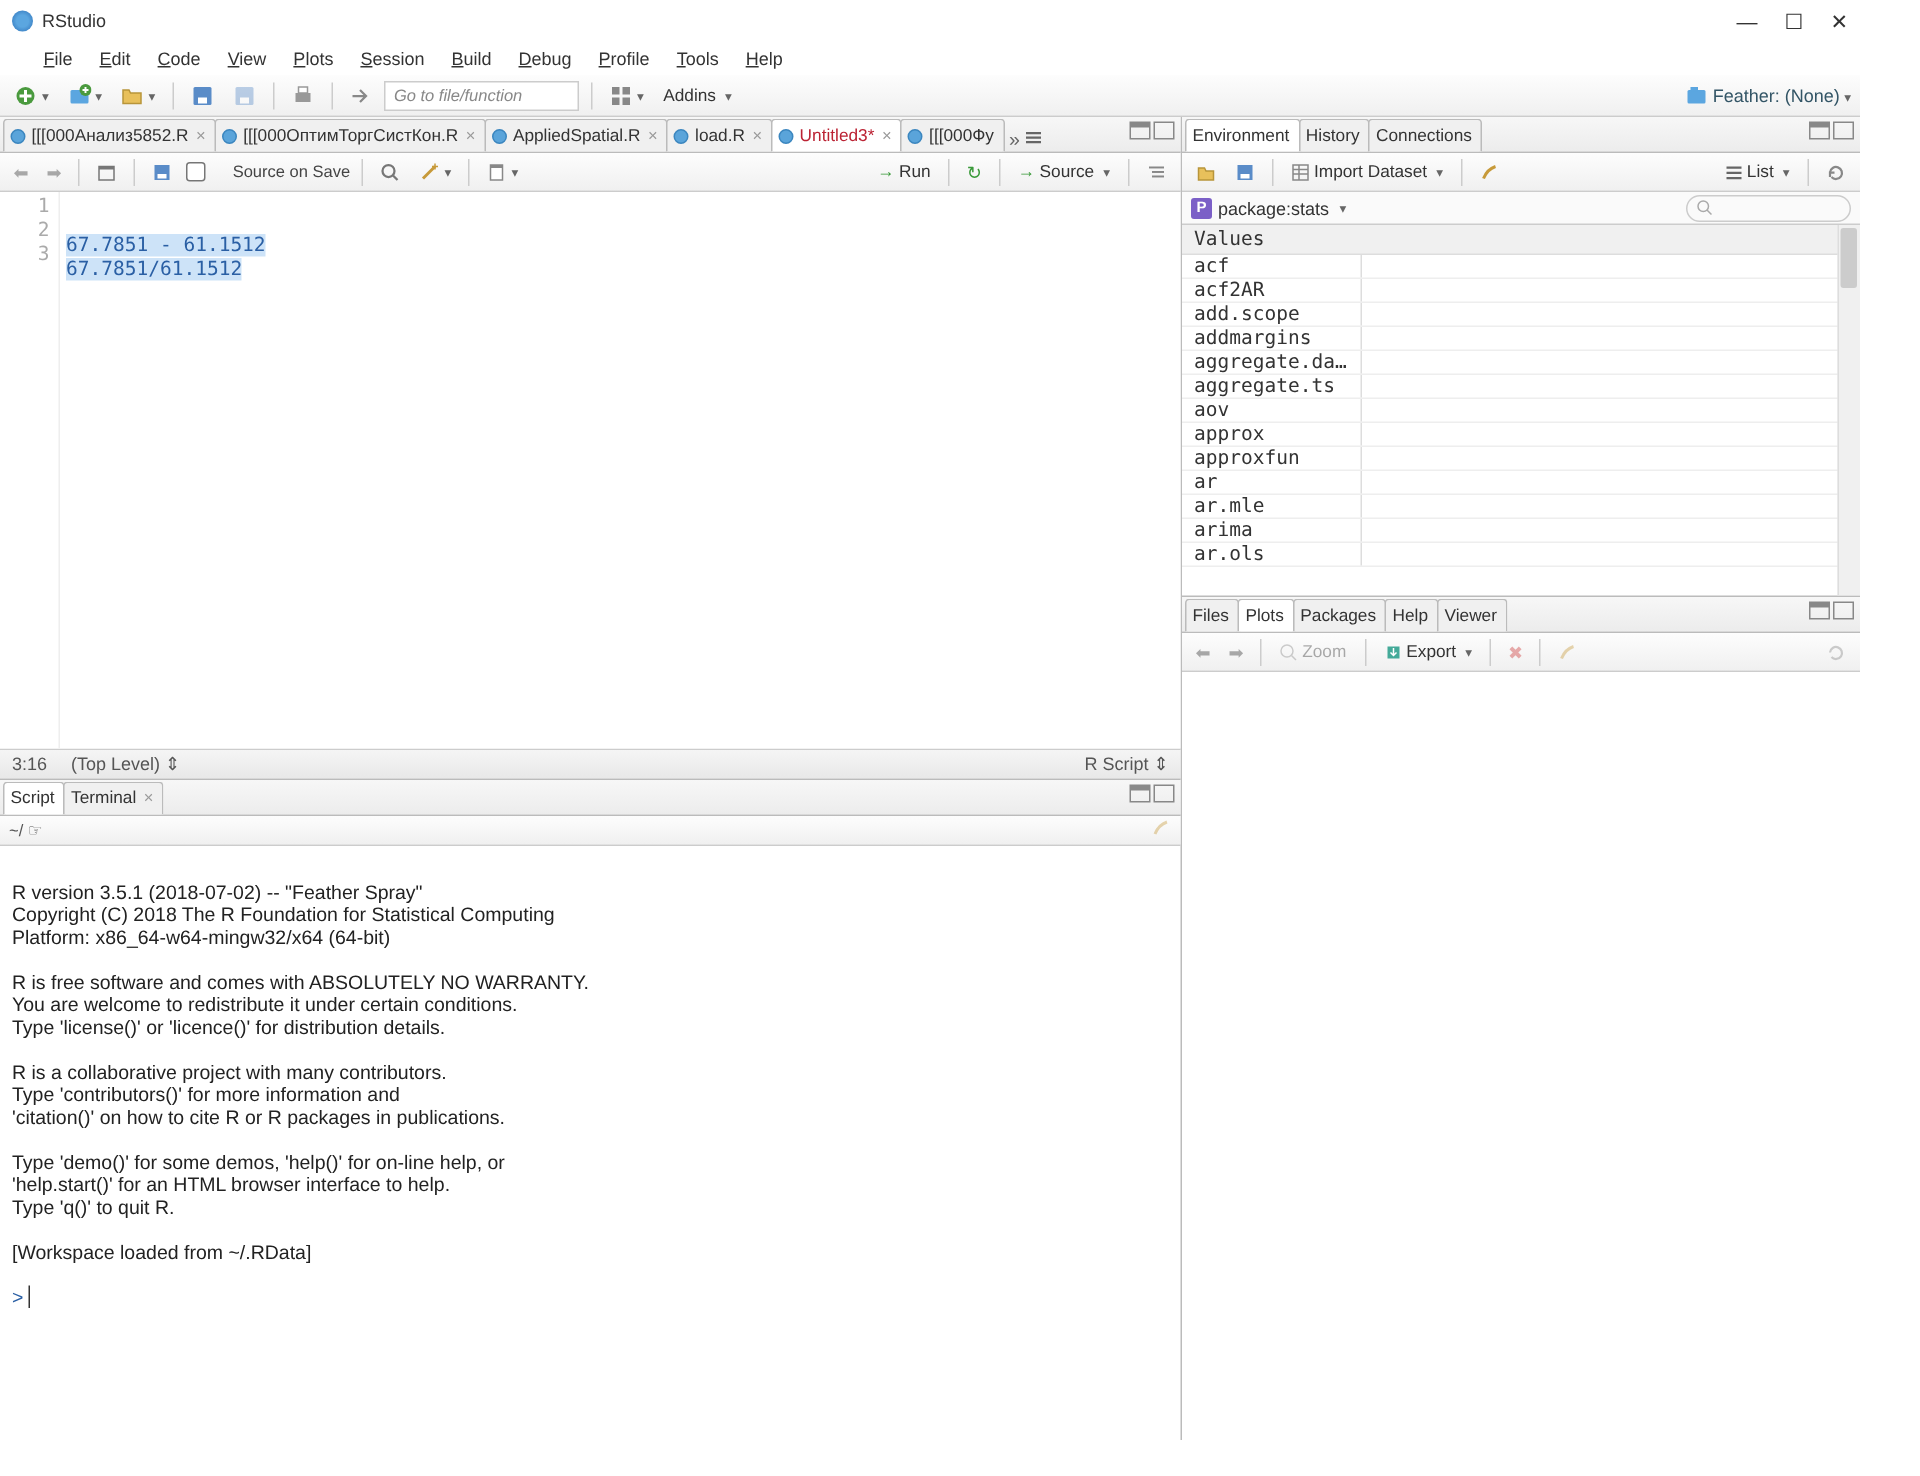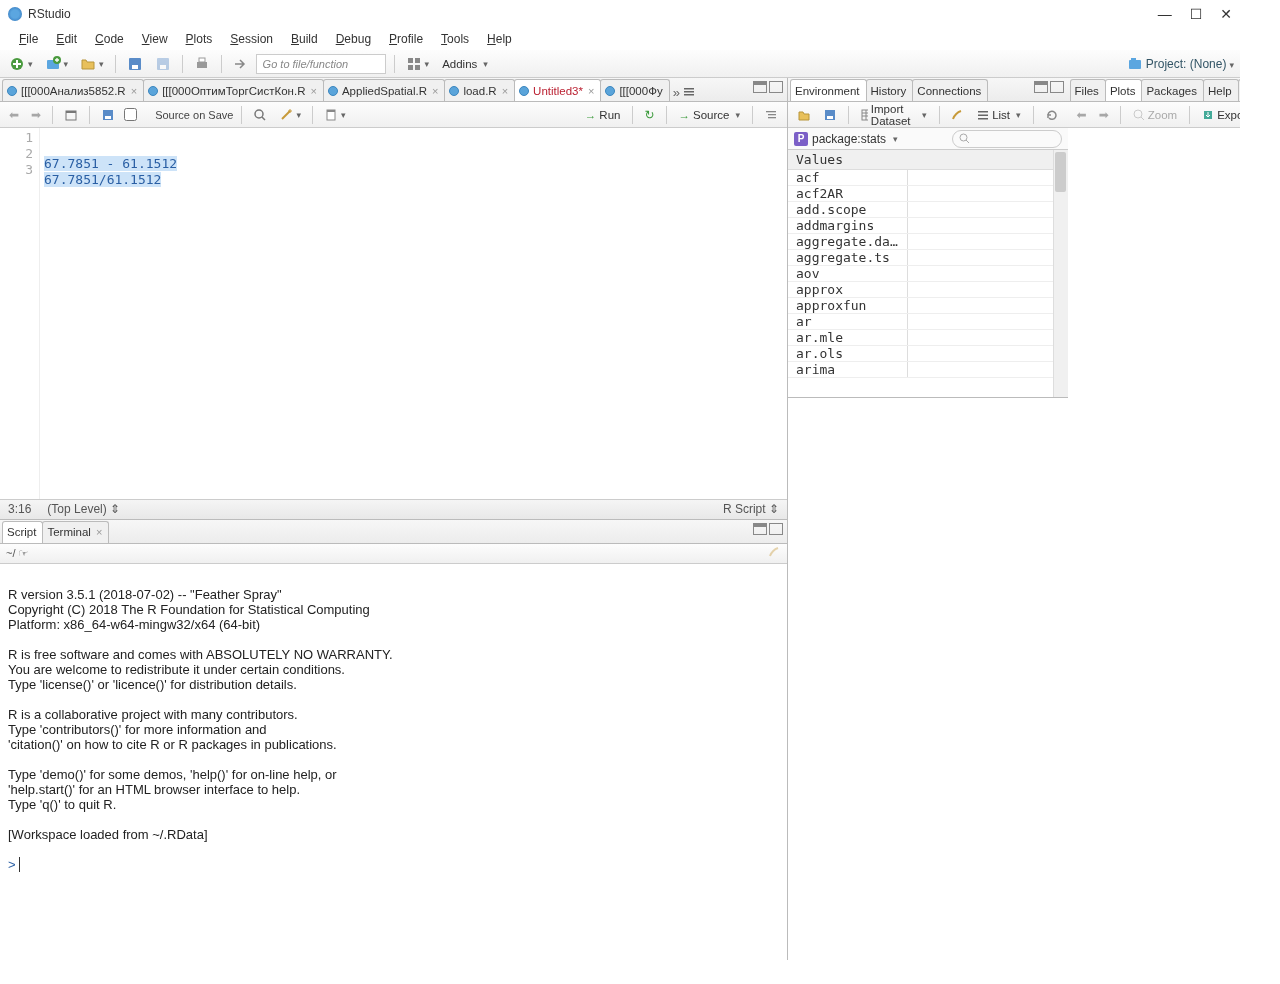--- a/index.html
+++ b/index.html
@@ -1,33 +1,33 @@
 <!DOCTYPE html>
 <html><head>
 <meta charset="utf-8">
 <style>
 * { box-sizing: border-box; margin: 0; padding: 0; }
 body { font-family: "Segoe UI", Tahoma, sans-serif; font-size: 12px; color: #333; background: #fff; width: 1240px; height: 960px; overflow: hidden; }
 .titlebar { height: 28px; display: flex; align-items: center; padding: 0 8px; background: #fff; }
 .titlebar .logo { width: 14px; height: 14px; background: radial-gradient(circle, #5ba6e0 40%, #2a6db5 100%); border-radius: 50%; margin-right: 6px; }
 .titlebar .title { font-size: 12px; }
 .titlebar .win-controls { margin-left: auto; display: flex; gap: 18px; font-size: 14px; }
-.menubar { height: 22px; display: flex; align-items: center; padding: 0 11px; gap: 2px; }
+.menubar { height: 22px; display: flex; align-items: center; padding: 0 21px; gap: 2px; }
 .menubar .mitem { padding: 2px 8px; cursor: default; }
 .menubar .mitem u { text-decoration: underline; }
 .toolbar { height: 28px; display: flex; align-items: center; padding: 0 6px; gap: 6px; border-bottom: 1px solid #ccc; background: linear-gradient(#fdfdfd, #f0f0f0); }
 .tb-sep { width: 1px; height: 18px; background: #ccc; margin: 0 2px; }
 .tb-btn { display: inline-flex; align-items: center; height: 20px; padding: 0 3px; }
 .tb-btn svg { display: block; }
 .goto-box { border: 1px solid #ccc; height: 20px; width: 130px; padding: 0 6px; color: #888; font-style: italic; font-size: 11px; background: #fff; display: flex; align-items: center; }
 .proj-label { margin-left: auto; color: #356; font-size: 12px; display:flex; align-items:center; gap:4px; }
 
 .main-area { display: flex; height: calc(100% - 78px); }
 .left-col { flex: 1; display: flex; flex-direction: column; border-right: 1px solid #bbb; min-width: 0; }
-.right-col { width: 452px; display: flex; flex-direction: row; }
+.right-col { width: 452px; display: flex; flex-direction: column; }
 
 .pane { display: flex; flex-direction: column; }
 .pane-tabs { height: 24px; display: flex; align-items: flex-end; background: linear-gradient(#f7f7f7,#ececec); border-bottom: 1px solid #bbb; padding-left: 2px; position: relative; }
 .ptab { height: 22px; display: flex; align-items: center; padding: 0 6px 0 4px; border: 1px solid #bbb; border-bottom: none; margin-right: -1px; background: #f0f0f0; font-size: 11.5px; color: #333; border-radius: 3px 3px 0 0; white-space: nowrap; }
 .ptab.active { background: #fff; position: relative; z-index: 2; }
 .ptab .dot { width: 10px; height: 10px; border-radius: 50%; background: #5aa4da; margin-right: 4px; border:1px solid #3b86bf; }
 .ptab .x { margin-left: 5px; color: #999; font-size: 11px; }
 .ptab.unsaved .name { color: #b23; }
 .tab-scroll { display: flex; align-items:center; gap:2px; margin-left:4px; }
 
@@ -151,21 +151,21 @@
         <rect x="2" y="9" width="5" height="5" fill="#888"></rect>
         <rect x="9" y="9" width="5" height="5" fill="#888"></rect>
       </svg>
     </span>
   <span class="btn-label dd">Addins</span>
   <div class="proj-label">
     <svg width="14" height="14">
         <rect x="1" y="3" width="12" height="9" fill="#5ba6e0" rx="1"></rect>
         <rect x="3" y="1" width="5" height="3" fill="#5ba6e0"></rect>
       </svg>
-    <span class="dd">Project: (None)</span>
+    <span class="dd">Feather: (None)</span>
   </div>
 </div>
 
 <div class="main-area">
   <div class="left-col">
 
     <div class="pane" style="flex:1; min-height:0;">
       <div class="pane-tabs">
         <div class="ptab">
             <span class="dot"></span>
@@ -452,25 +452,25 @@
             </div>
             <div class="env-row">
               <div class="env-name">ar</div>
               <div class="env-val"><promise></promise></div>
             </div>
             <div class="env-row">
               <div class="env-name">ar.mle</div>
               <div class="env-val"><promise></promise></div>
             </div>
             <div class="env-row">
+              <div class="env-name">arima</div>
+              <div class="env-val"><promise></promise></div>
+            </div>
+            <div class="env-row">
               <div class="env-name">ar.ols</div>
-              <div class="env-val"><promise></promise></div>
-            </div>
-            <div class="env-row">
-              <div class="env-name">arima</div>
               <div class="env-val"><promise></promise></div>
             </div>
           </div>
         <div class="env-scroll">
             <div class="env-thumb"></div>
           </div>
       </div>
     </div>
 
     <div class="pane" style="flex:1;">

